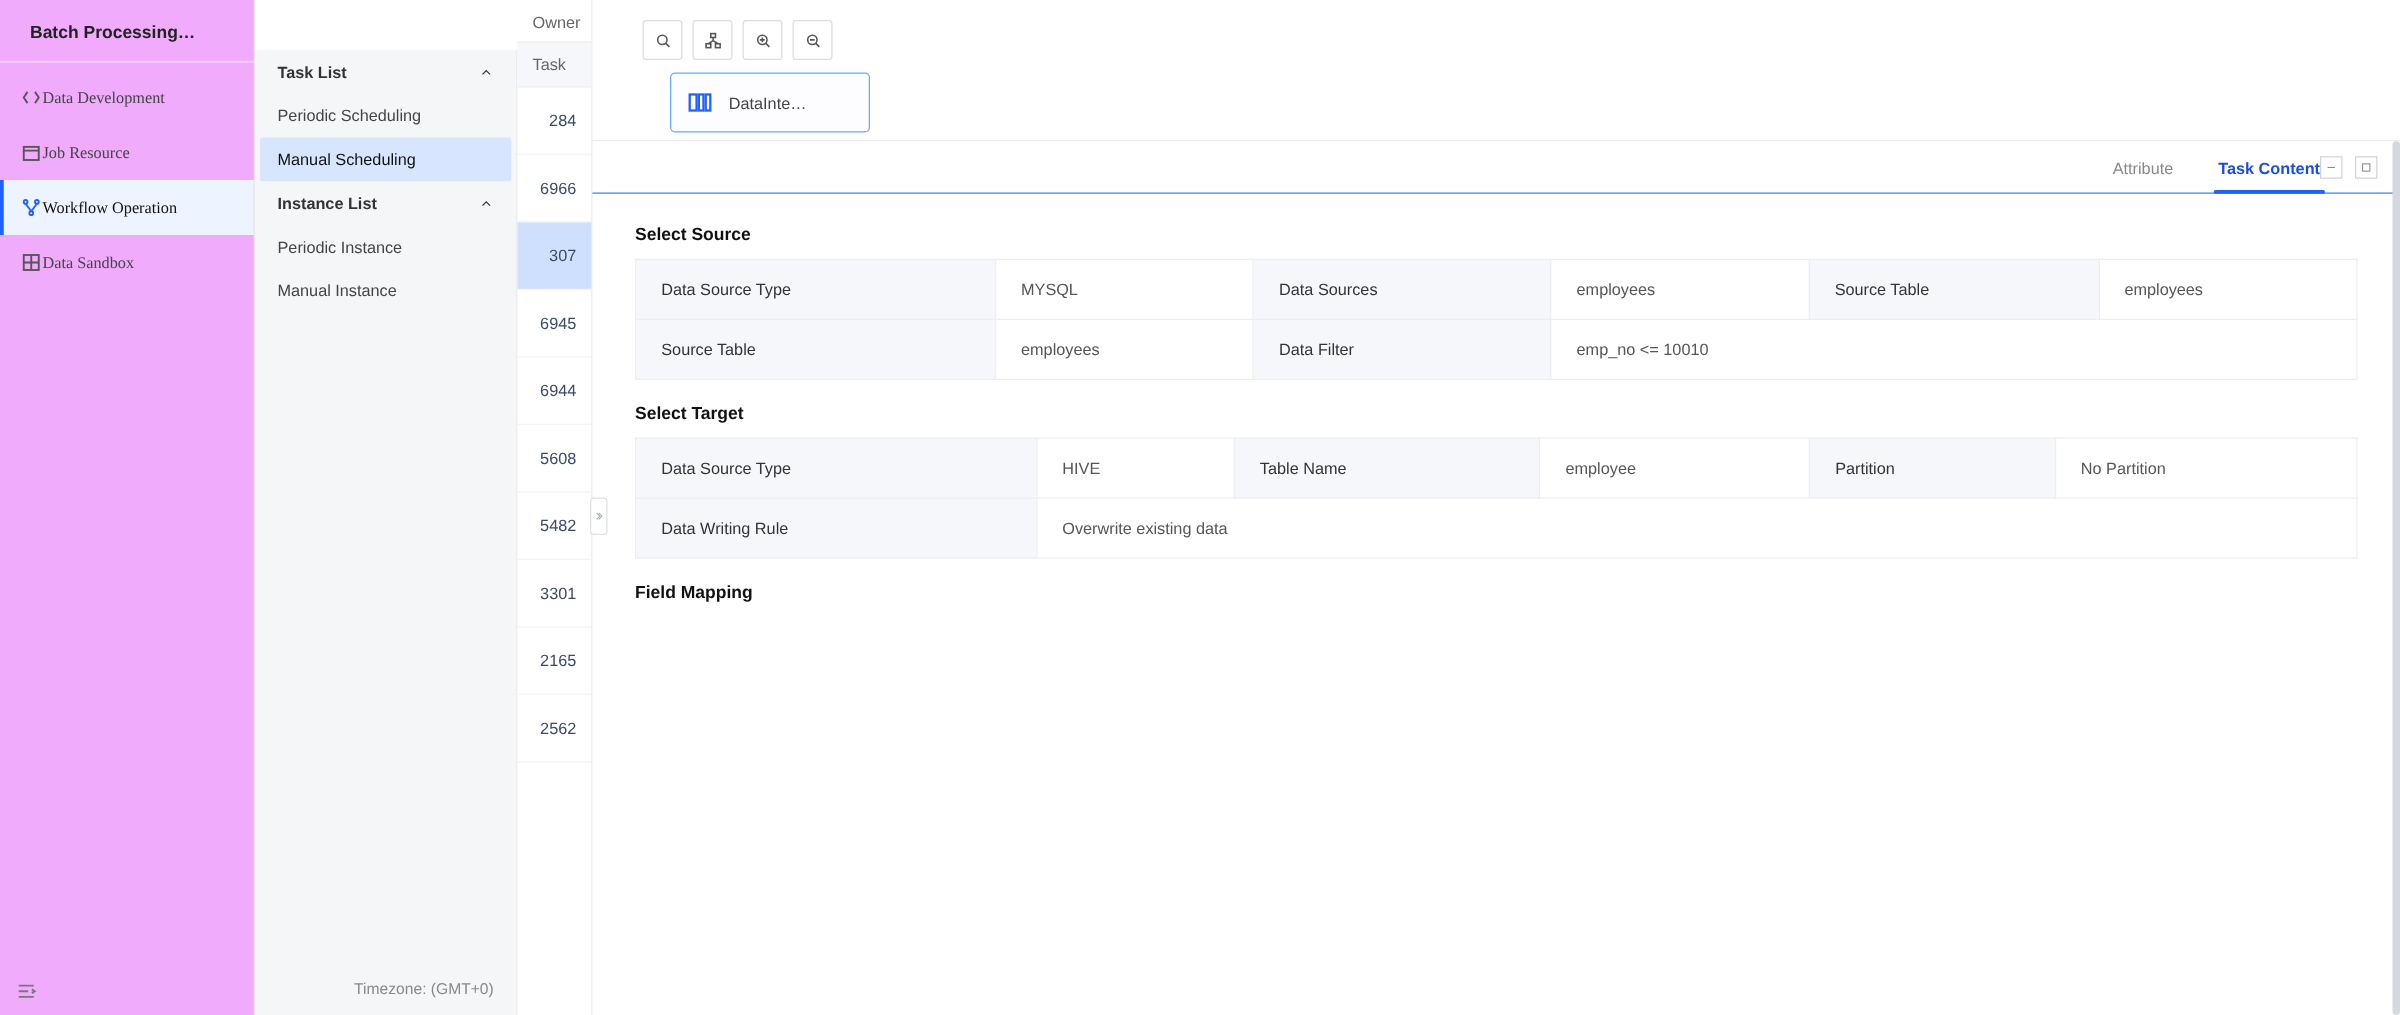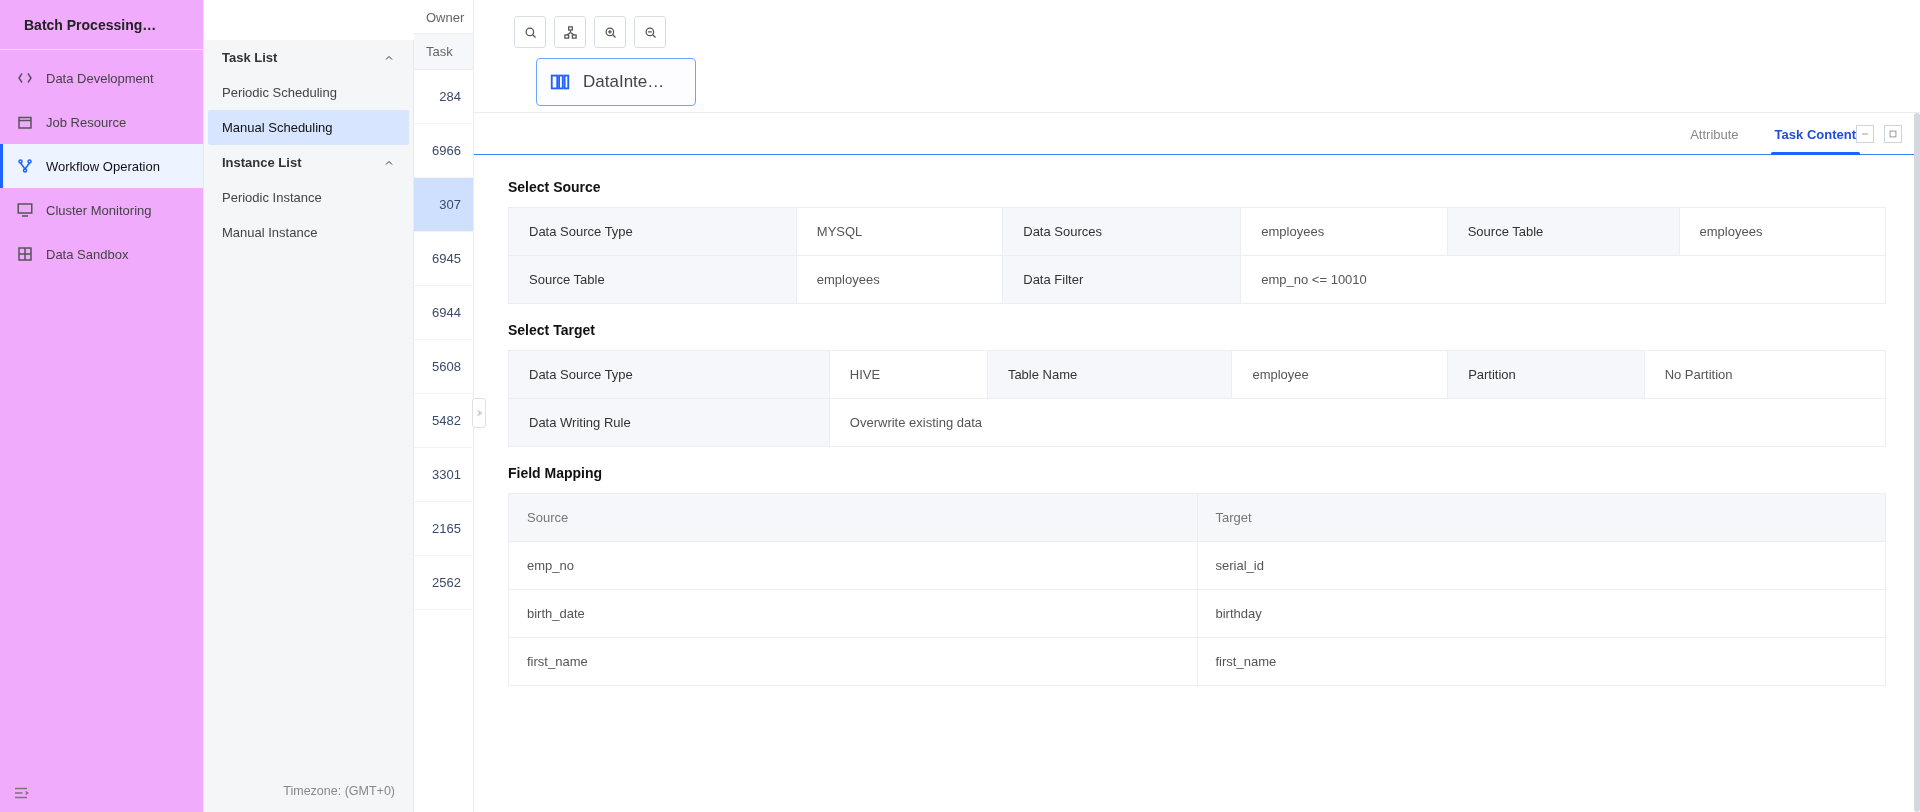--- a/index.html
+++ b/index.html
@@ -3,21 +3,21 @@
 <meta charset="utf-8">
 <style>
   * { box-sizing: border-box; margin: 0; padding: 0; }
   html, body { height: 100%; font-family: -apple-system, BlinkMacSystemFont, "Segoe UI", Arial, sans-serif; font-size: 13px; color: #333; background: #fff; }
   body { display: flex; flex-direction: row; width: 1920px; height: 812px; overflow: hidden; }
 
   
   .sidebar1 { width: 204px; flex: 0 0 204px; border-right: 1px solid #e8e8e8; background: #f0abfc; display: flex; flex-direction: column; position: relative; }
   .sidebar1-header { display: flex; align-items: center; gap: 10px; height: 50px; padding: 0 14px; border-bottom: 1px solid #e8e8e8; font-weight: 600; font-size: 14px; color: #222; white-space: nowrap; overflow: hidden; text-overflow: ellipsis; }
   .sidebar1-nav { padding-top: 6px; flex: 1; }
-  .nav1-item { display: flex; align-items: center; gap: 12px; height: 44px; padding: 0 16px; color: #444; cursor: pointer; position: relative; }
+  .nav1-item { display: flex; align-items: center; height: 44px; padding: 0 16px; color: #444; cursor: pointer; position: relative; font-family: Liberation Serif, serif; }
   .nav1-item.active { background: #eef4ff; color: #111; }
   .nav1-item.active::before { content: ""; position: absolute; left: 0; top: 0; bottom: 0; width: 3px; background: #1f62ff; }
   .nav1-item .ic { width: 18px; height: 18px; display: inline-flex; align-items: center; justify-content: center; color: #555; }
   .nav1-item.active .ic { color: #1f62ff; }
 
   .sidebar1-footer { position: absolute; bottom: 10px; left: 12px; color: #777; }
   .sidebar1-footer svg { width: 18px; height: 18px; }
 
   
   .sidebar2 { width: 210px; flex: 0 0 210px; background: #f5f6f8; border-right: 1px solid #eaeaea; display: flex; flex-direction: column; margin-top: 40px; }
@@ -36,21 +36,21 @@
   .expand-toggle { position: absolute; right: -13px; top: 49%; width: 14px; height: 30px; background: #fff; border: 1px solid #e0e0e0; border-radius: 3px; display: flex; align-items: center; justify-content: center; color: #9aa6c0; cursor: pointer; }
 
   
   .main { flex: 1 1 auto; display: flex; flex-direction: column; min-width: 0; }
   .canvas { padding: 16px 22px 6px 40px; }
   .canvas-toolbar { display: flex; gap: 8px; margin-bottom: 10px; }
   .tb-btn { width: 32px; height: 32px; border: 1px solid #d9dde5; border-radius: 3px; background: #fff; display: inline-flex; align-items: center; justify-content: center; color: #555; cursor: pointer; }
   .tb-btn svg { width: 15px; height: 15px; }
   .node-box { margin-left: 22px; width: 160px; height: 48px; border: 1.5px solid #6aa8ff; border-radius: 4px; background: #fdfdff; display: flex; align-items: center; gap: 12px; padding: 0 12px; cursor: pointer; }
   .node-box .nic { width: 22px; height: 22px; display: inline-flex; align-items: center; justify-content: center; color: #1f62ff; }
-  .node-box .nlabel { color: #444; font-size: 17px; white-space: nowrap; overflow: hidden; text-overflow: ellipsis; }
+  .node-box .nlabel { color: #444; font-size: 13px; white-space: nowrap; overflow: hidden; text-overflow: ellipsis; }
 
   .detail { flex: 1; border-top: 1px solid #ececec; display: flex; flex-direction: column; position: relative; }
   .tabs-bar { display: flex; align-items: center; justify-content: flex-end; border-bottom: 1px solid #3b82f6; padding: 0 18px 0 34px; }
   .tabs { display: flex; gap: 36px; }
   .tab { padding: 14px 0 12px; color: #888; cursor: pointer; position: relative; }
   .tab.active { color: #1d4ed8; font-weight: 600; }
   .tab.active::after { content: ""; position: absolute; left: -4px; right: -4px; bottom: -1px; height: 3px; background: #1f62ff; border-radius: 2px; }
   .tab-actions { display: flex; gap: 10px; color: #888; }
   .tab-actions .ta { width: 18px; height: 18px; border: 1px solid #cfd3dc; display: inline-flex; align-items: center; justify-content: center; cursor: pointer; }
 
@@ -109,29 +109,20 @@
         <span class="ic">
           <svg viewBox="0 0 24 24" fill="none" stroke="currentColor" stroke-width="2">
             <circle cx="6" cy="6" r="2"></circle>
             <circle cx="18" cy="6" r="2"></circle>
             <circle cx="12" cy="18" r="2"></circle>
             <line x1="6" y1="8" x2="12" y2="16"></line>
             <line x1="18" y1="8" x2="12" y2="16"></line>
           </svg>
         </span>
         <span>Workflow Operation</span>
-      </div>
-      <div class="nav1-item">
-        <span class="ic">
-          <svg viewBox="0 0 24 24" fill="none" stroke="currentColor" stroke-width="2">
-            <rect x="3" y="4" width="18" height="12"></rect>
-            <line x1="8" y1="20" x2="16" y2="20"></line>
-          </svg>
-        </span>
-        <span>Cluster Monitoring</span>
       </div>
       <div class="nav1-item">
         <span class="ic">
           <svg viewBox="0 0 24 24" fill="none" stroke="currentColor" stroke-width="2">
             <rect x="4" y="4" width="16" height="16"></rect>
             <line x1="4" y1="12" x2="20" y2="12"></line>
             <line x1="12" y1="4" x2="12" y2="20"></line>
           </svg>
         </span>
         <span>Data Sandbox</span>
@@ -308,38 +299,16 @@
           <td>No Partition</td>
         </tr>
         <tr>
           <td class="k">Data Writing Rule</td>
           <td colspan="5">Overwrite existing data</td>
         </tr>
       </tbody>
         </table>
 
       <div class="sec-title">Field Mapping</div>
-      <table class="map">
-        <thead>
-          <tr>
-            <th>Source</th>
-            <th>Target</th>
-          </tr>
-        </thead>
-        <tbody id="maprows">
-            <tr>
-              <td>emp_no</td>
-              <td>serial_id</td>
-            </tr>
-            <tr>
-              <td>birth_date</td>
-              <td>birthday</td>
-            </tr>
-            <tr>
-              <td>first_name</td>
-              <td>first_name</td>
-            </tr>
-          </tbody>
-      </table>
     </div>
     <div class="rscroll"></div>
   </section>
 </main>
 
 </body></html>

